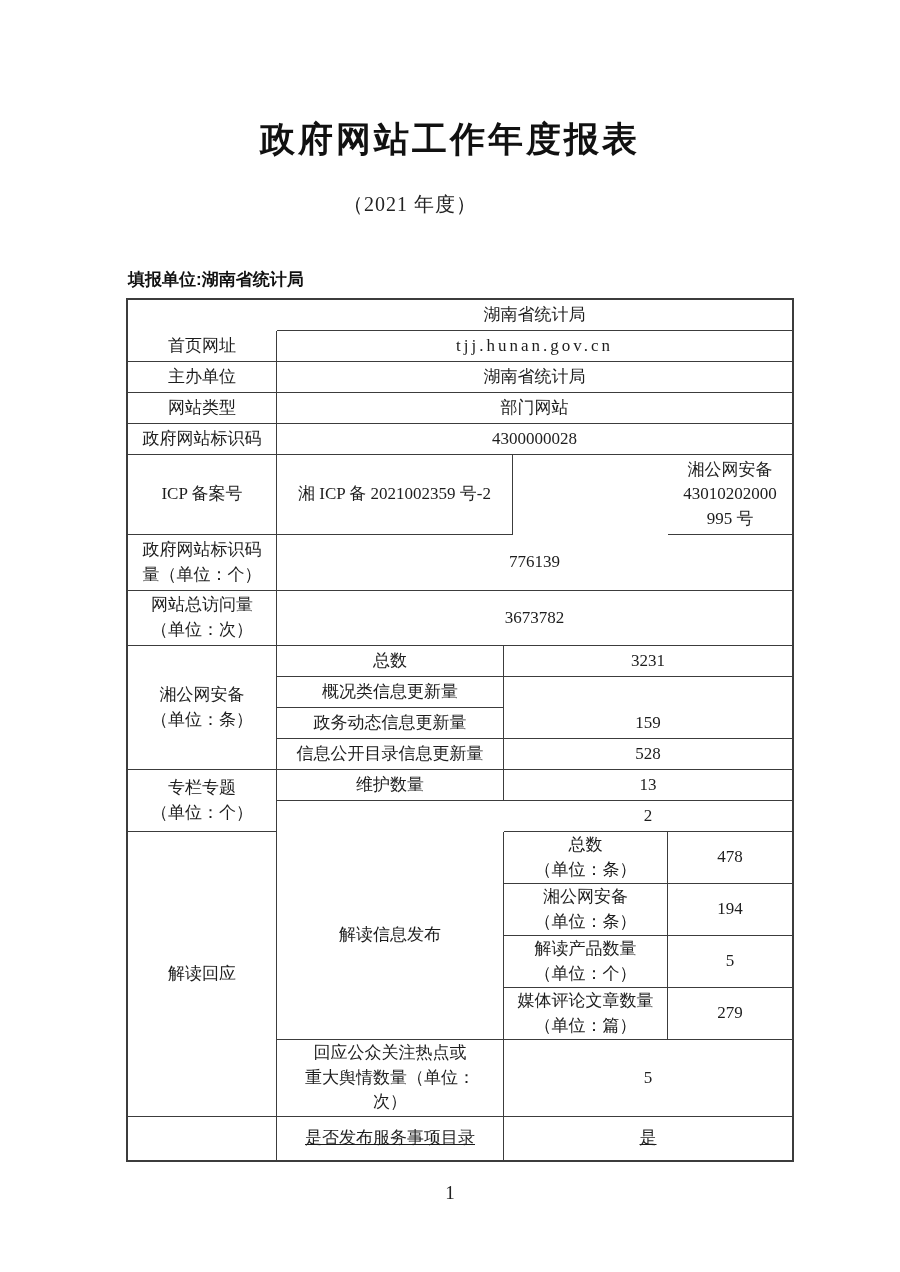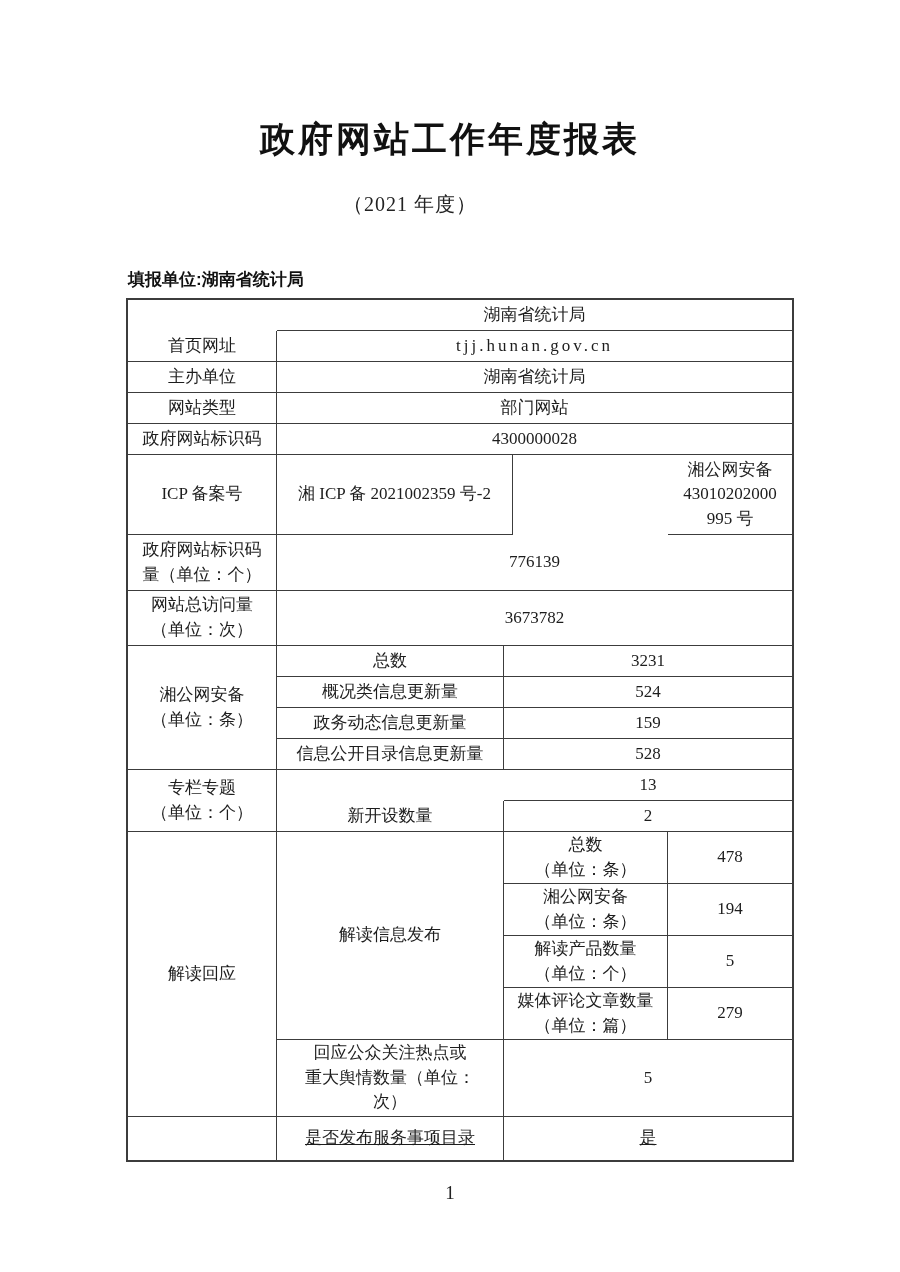--- a/index.html
+++ b/index.html
@@ -95,30 +95,29 @@
 
   <div class="td ml" style="grid-area:8/1/9/2">网站总访问量
 （单位：次）</div>
   <div class="td br0" style="grid-area:8/2/9/6">3673782</div>
 
   <div class="td ml" style="grid-area:9/1/13/2">湘公网安备
 （单位：条）</div>
   <div class="td" style="grid-area:9/2/10/3">总数</div>
   <div class="td br0" style="grid-area:9/3/10/6">3231</div>
   <div class="td" style="grid-area:10/2/11/3">概况类信息更新量</div>
-  <div class="td br0" style="grid-area:10/3/11/6">524</div>
   <div class="td" style="grid-area:11/2/12/3">政务动态信息更新量</div>
   <div class="td br0" style="grid-area:11/3/12/6">159</div>
   <div class="td" style="grid-area:12/2/13/3">信息公开目录信息更新量</div>
   <div class="td br0" style="grid-area:12/3/13/6">528</div>
 
   <div class="td ml" style="grid-area:13/1/15/2">专栏专题
 （单位：个）</div>
+  <div class="td" style="grid-area:13/2/14/3">维护数量</div>
   <div class="td br0" style="grid-area:13/3/14/6">13</div>
-  <div class="td" style="grid-area:14/2/15/3">新开设数量</div>
   <div class="td br0" style="grid-area:14/3/15/6">2</div>
 
   <div class="td" style="grid-area:15/1/20/2">解读回应</div>
   <div class="td" style="grid-area:15/2/19/3">解读信息发布</div>
   <div class="td ml" style="grid-area:15/3/16/5">总数
 （单位：条）</div>
   <div class="td br0" style="grid-area:15/5/16/6">478</div>
   <div class="td ml" style="grid-area:16/3/17/5">湘公网安备
 （单位：条）</div>
   <div class="td br0" style="grid-area:16/5/17/6">194</div>

